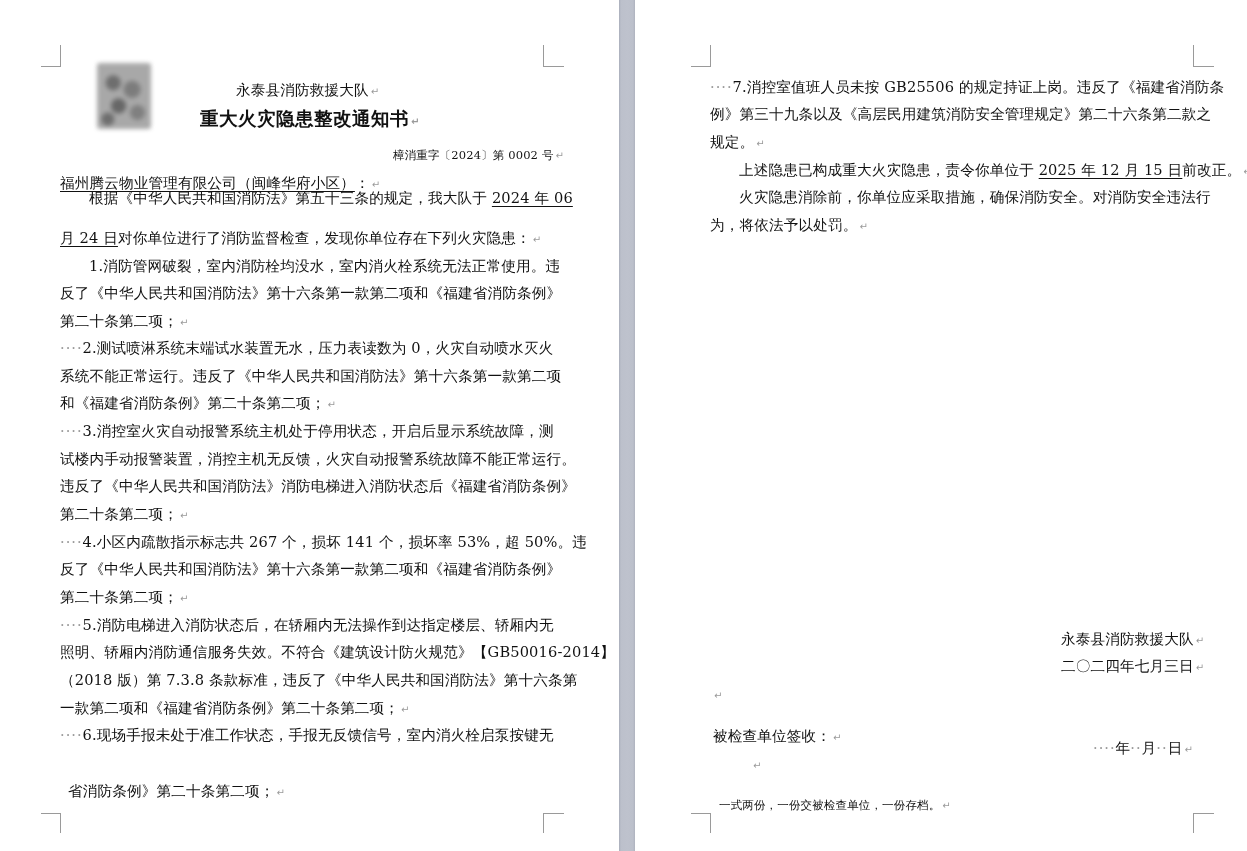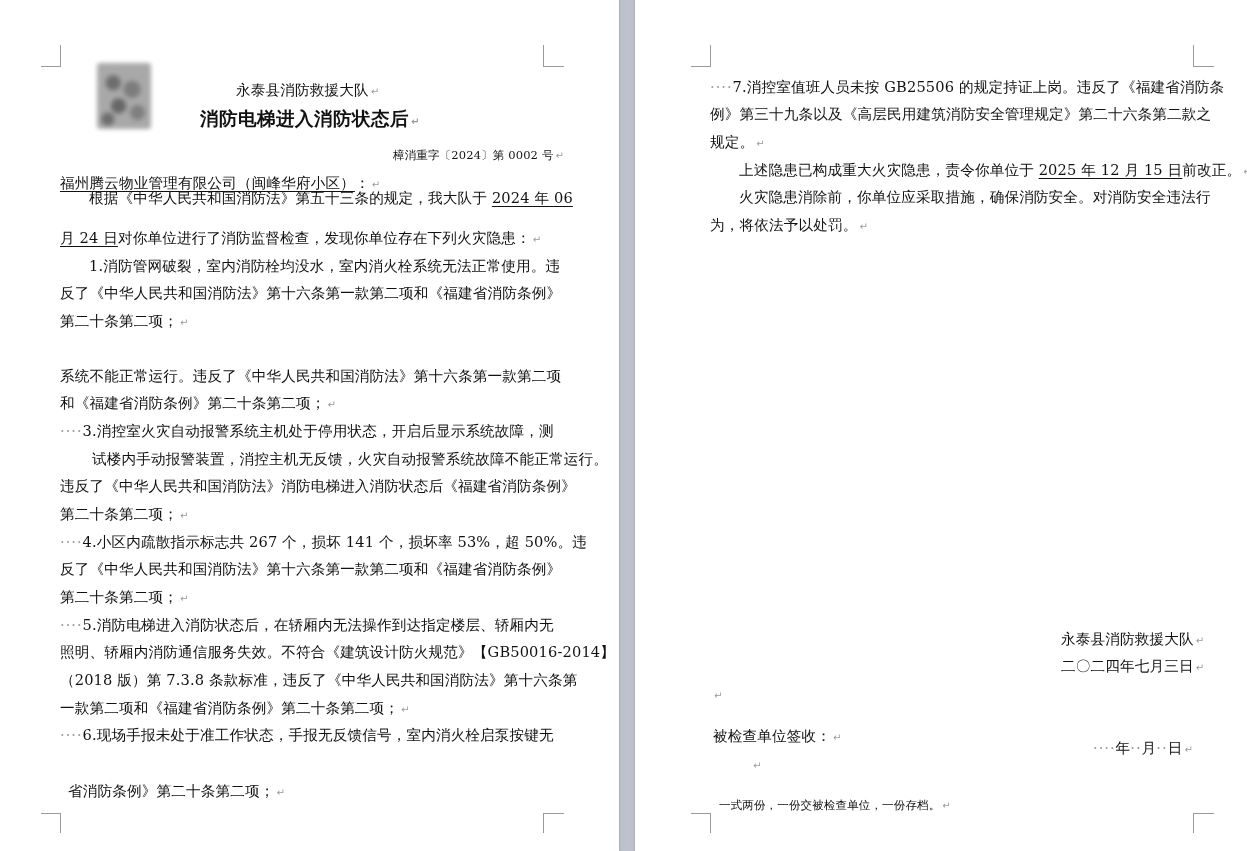--- a/index.html
+++ b/index.html
@@ -47,37 +47,38 @@
 <div class="page page-left">
 
   <div class="corner" style="left:41px;top:45px;width:19px;height:21px;border-right-width:1px;border-bottom-width:1px;"></div>
   <div class="corner" style="left:543px;top:45px;width:20px;height:21px;border-left-width:1px;border-bottom-width:1px;"></div>
   <div class="corner" style="left:41px;top:813px;width:19px;height:19px;border-right-width:1px;border-top-width:1px;"></div>
   <div class="corner" style="left:543px;top:813px;width:20px;height:19px;border-left-width:1px;border-top-width:1px;"></div>
 
   <div class="stamp"></div>
 
   <div class="line org-header" style="left:236px;top:76px;"><span>永泰县消防救援大队</span><span class="pm">↵</span></div>
-  <div class="line title" style="left:200px;top:105px;"><span>消防电梯进入消防状态后</span><span class="pm">↵</span></div>
+  <div class="line title" style="left:200px;top:105px;"><span>重大火灾隐患整改通知书</span><span class="pm">↵</span></div>
   <div class="line small" style="left:393px;top:141px;"><span>樟消重字〔2024〕第 0002 号</span><span class="pm">↵</span></div>
 
   <div class="line" style="left:60px;top:169px;"><span class="u">福州腾云物业管理有限公司（闽峰华府小区）</span><span>：</span><span class="pm">↵</span></div>
 
   <div class="line" style="left:89px;top:184px;"><span>根据《中华人民共和国消防法》第五十三条的规定，我大队于</span> <span class="u">2024 年 06</span></div>
   <div class="line" style="left:60px;top:224px;"><span class="u">月 24 日</span><span>对你单位进行了消防监督检查，发现你单位存在下列火灾隐患：</span><span class="pm">↵</span></div>
 
   <div class="line" style="left:89px;top:252px;">1.消防管网破裂，室内消防栓均没水，室内消火栓系统无法正常使用。违</div>
   <div class="line" style="left:60px;top:279px;">反了《中华人民共和国消防法》第十六条第一款第二项和《福建省消防条例》</div>
   <div class="line" style="left:60px;top:307px;"><span>第二十条第二项；</span><span class="pm">↵</span></div>
 
+  <div class="line" style="left:60px;top:334px;"><span class="dots">····</span><span>2.测试喷淋系统末端试水装置无水，压力表读数为 0，火灾自动喷水灭火</span></div>
   <div class="line" style="left:60px;top:362px;">系统不能正常运行。违反了《中华人民共和国消防法》第十六条第一款第二项</div>
   <div class="line" style="left:60px;top:389px;"><span>和《福建省消防条例》第二十条第二项；</span><span class="pm">↵</span></div>
 
   <div class="line" style="left:60px;top:417px;"><span class="dots">····</span><span>3.消控室火灾自动报警系统主机处于停用状态，开启后显示系统故障，测</span></div>
-  <div class="line" style="left:60px;top:445px;margin-left:32px;">试楼内手动报警装置，消控主机无反馈，火灾自动报警系统故障不能正常运行。</div>
+  <div class="line" style="left:60px;top:445px;">试楼内手动报警装置，消控主机无反馈，火灾自动报警系统故障不能正常运行。</div>
   <div class="line" style="left:60px;top:472px;">违反了《中华人民共和国消防法》消防电梯进入消防状态后《福建省消防条例》</div>
   <div class="line" style="left:60px;top:500px;"><span>第二十条第二项；</span><span class="pm">↵</span></div>
 
   <div class="line" style="left:60px;top:528px;"><span class="dots">····</span><span>4.小区内疏散指示标志共 267 个，损坏 141 个，损坏率 53%，超 50%。违</span></div>
   <div class="line" style="left:60px;top:555px;">反了《中华人民共和国消防法》第十六条第一款第二项和《福建省消防条例》</div>
   <div class="line" style="left:60px;top:583px;"><span>第二十条第二项；</span><span class="pm">↵</span></div>
 
   <div class="line" style="left:60px;top:611px;"><span class="dots">····</span><span>5.消防电梯进入消防状态后，在轿厢内无法操作到达指定楼层、轿厢内无</span></div>
   <div class="line" style="left:60px;top:638px;">照明、轿厢内消防通信服务失效。不符合《建筑设计防火规范》【GB50016-2014】</div>
   <div class="line" style="left:60px;top:666px;">（2018 版）第 7.3.8 条款标准，违反了《中华人民共和国消防法》第十六条第</div>

